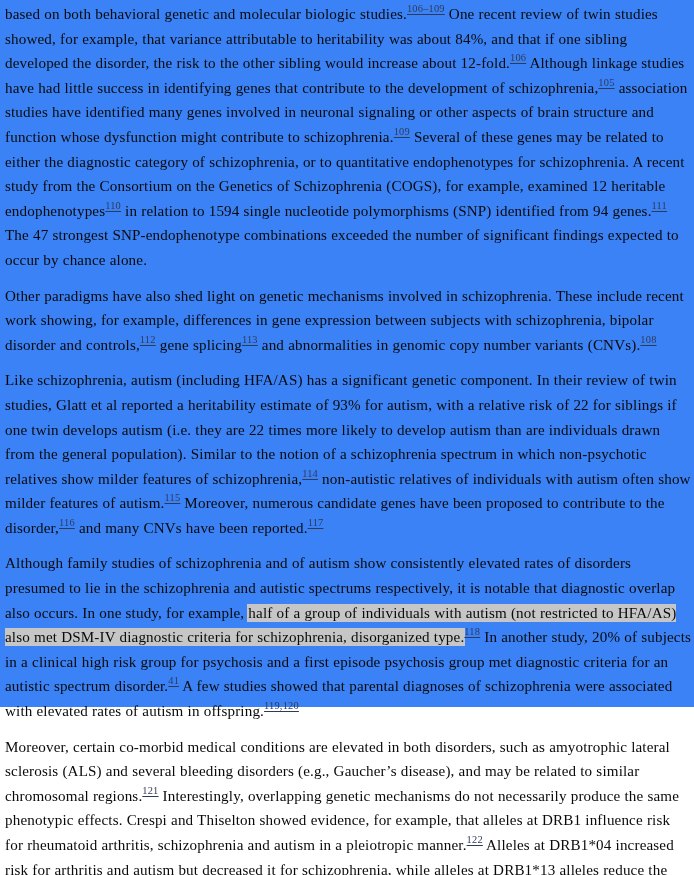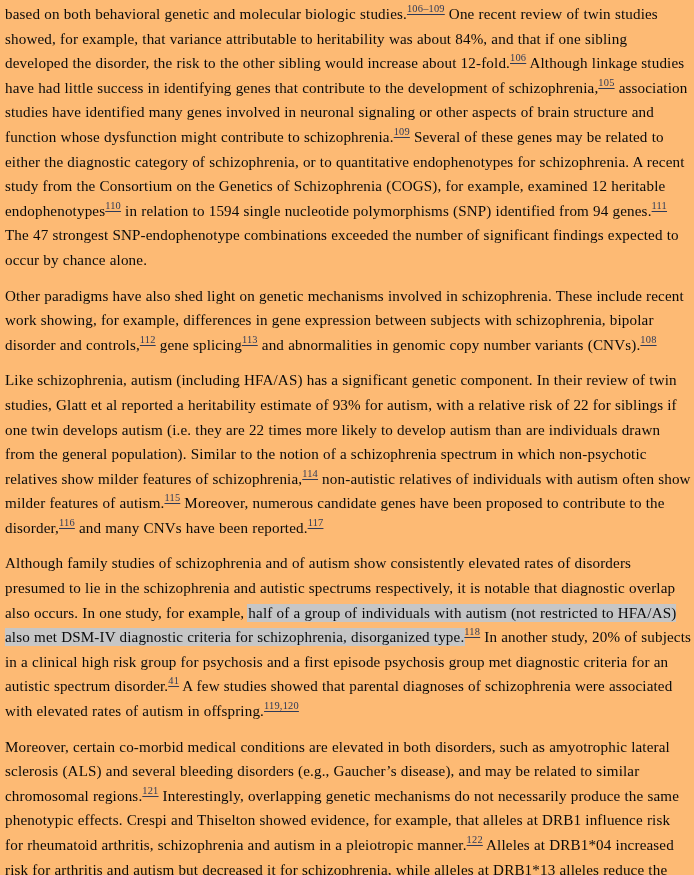--- a/index.html
+++ b/index.html
@@ -8,22 +8,22 @@
     background: #ffffff;
   }
   body {
     width: 694px;
     height: 875px;
     overflow: hidden;
     font-family: "Liberation Serif", "DejaVu Serif", serif;
   }
   #page {
     width: 694px;
-    height: 875px;
-    background: #fdba74;
+    height: 707px;
+    background: #3b82f6;
     position: relative;
     box-sizing: border-box;
     padding: 2px 2px 0 5px;
   }
   .para {
     font-size: 15.1px;
     line-height: 24.6px;
     color: #0a0a0a;
     text-align: left;
     margin: 0 0 11px 0;

